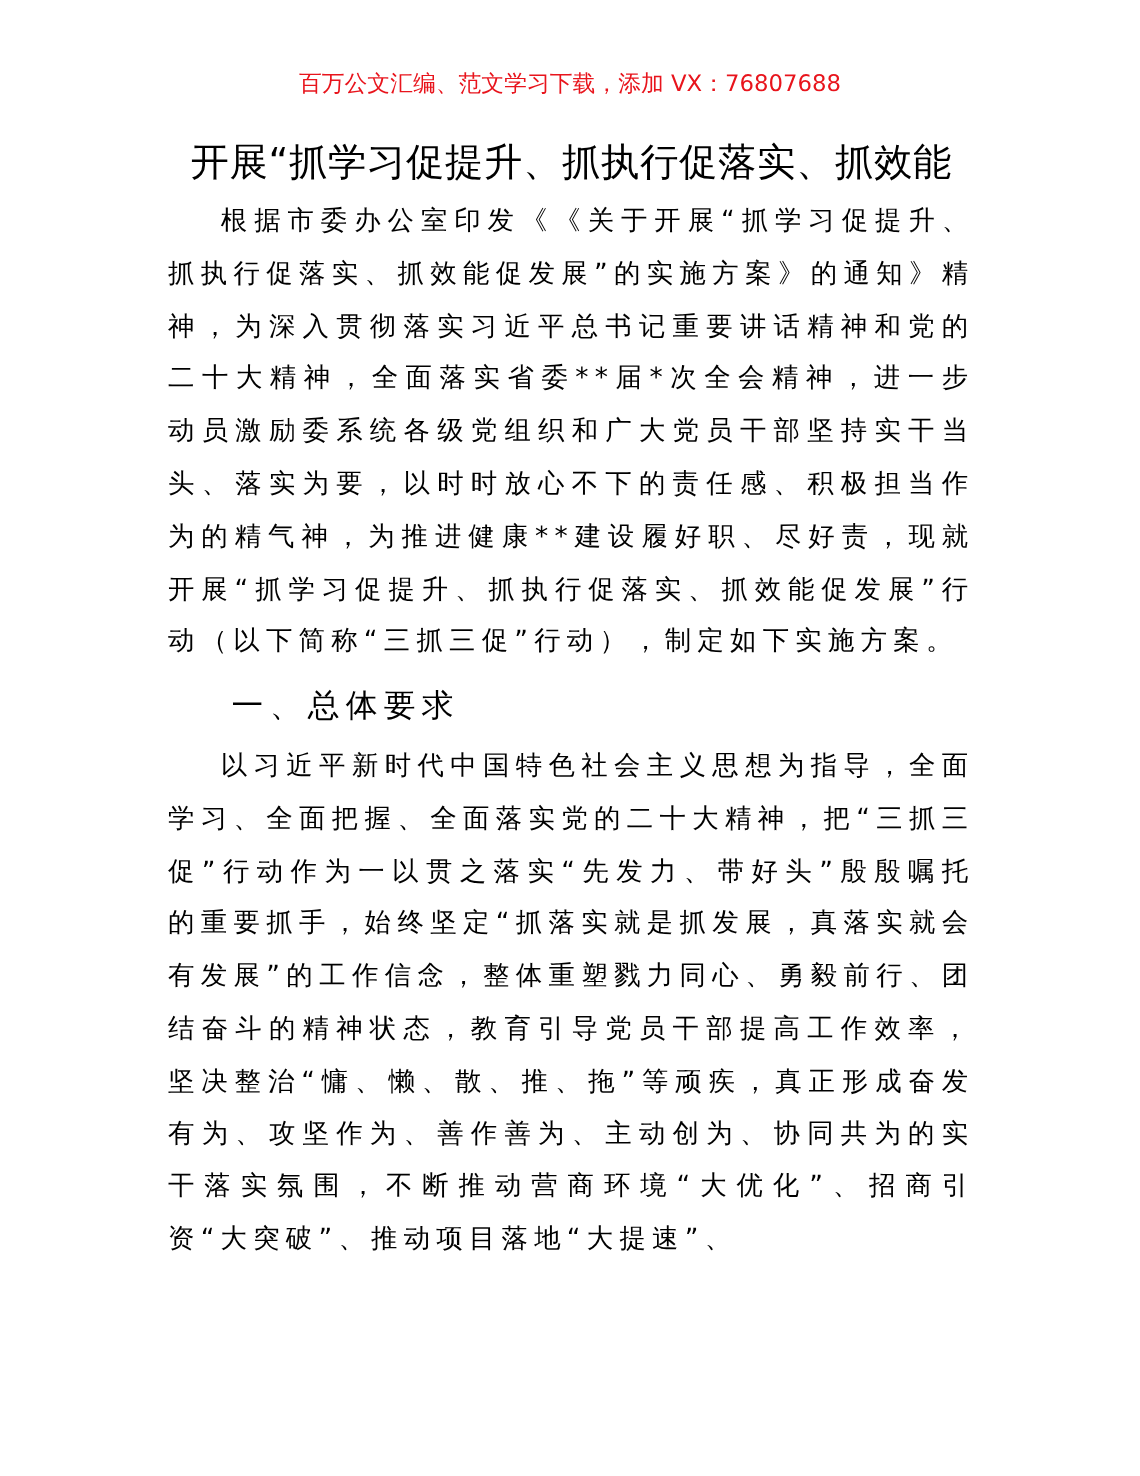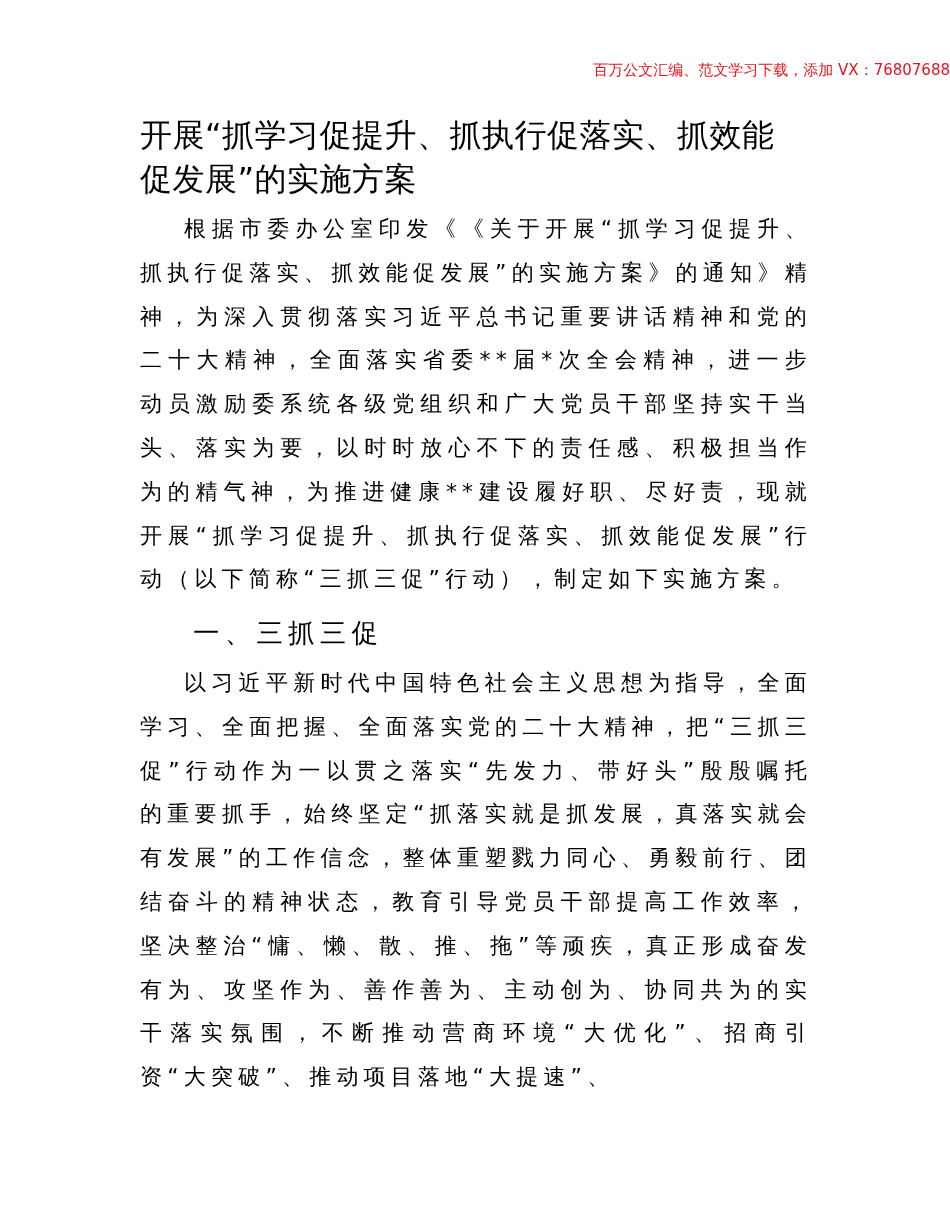--- a/index.html
+++ b/index.html
@@ -13,35 +13,35 @@
       position: relative;
       overflow: hidden;
       font-family: "DejaVu Sans", "Liberation Sans", sans-serif;
       color: #000000;
     }
     .watermark {
       position: absolute;
       top: 56px;
       left: 0;
       width: 950px;
-      text-align: right;
-      font-size: 15px;
+      text-align: center;
+      font-size: 19px;
       line-height: 28px;
       color: #e8141c;
       letter-spacing: 0px;
     }
     .page {
       position: absolute;
       left: 140px;
       top: 113px;
       width: 672px;
     }
     .title {
       margin: 0;
-      text-align: left;
+      text-align: center;
       font-size: 32px;
       line-height: 44px;
       font-weight: normal;
       letter-spacing: 0.5px;
     }
     .para {
       margin: 0;
       font-size: 22px;
       line-height: 43.8px;
       text-align: justify;
@@ -63,19 +63,18 @@
     .gap { height: 4px; }
   </style>
 </head>
 <body>
 
 <div class="watermark">百万公文汇编、范文学习下载，添加 VX：76807688</div>
 
 <div class="page">
   <div class="title-wrap">
     <h1 class="title">开展“抓学习促提升、抓执行促落实、抓效能</h1>
-    <h1 class="title">促发展”的实施方案</h1>
   </div>
   <div class="gap"></div>
   <p class="para">根据市委办公室印发《《关于开展“抓学习促提升、抓执行促落实、抓效能促发展”的实施方案》的通知》精神，为深入贯彻落实习近平总书记重要讲话精神和党的二十大精神，全面落实省委**届*次全会精神，进一步动员激励委系统各级党组织和广大党员干部坚持实干当头、落实为要，以时时放心不下的责任感、积极担当作为的精气神，为推进健康**建设履好职、尽好责，现就开展“抓学习促提升、抓执行促落实、抓效能促发展”行动（以下简称“三抓三促”行动），制定如下实施方案。</p>
-  <p class="heading">一、三抓三促</p>
+  <p class="heading">一、总体要求</p>
   <p class="para">以习近平新时代中国特色社会主义思想为指导，全面学习、全面把握、全面落实党的二十大精神，把“三抓三促”行动作为一以贯之落实“先发力、带好头”殷殷嘱托的重要抓手，始终坚定“抓落实就是抓发展，真落实就会有发展”的工作信念，整体重塑戮力同心、勇毅前行、团结奋斗的精神状态，教育引导党员干部提高工作效率，坚决整治“慵、懒、散、推、拖”等顽疾，真正形成奋发有为、攻坚作为、善作善为、主动创为、协同共为的实干落实氛围，不断推动营商环境“大优化”、招商引资“大突破”、推动项目落地“大提速”、</p>
 </div>
 
 </body></html>

